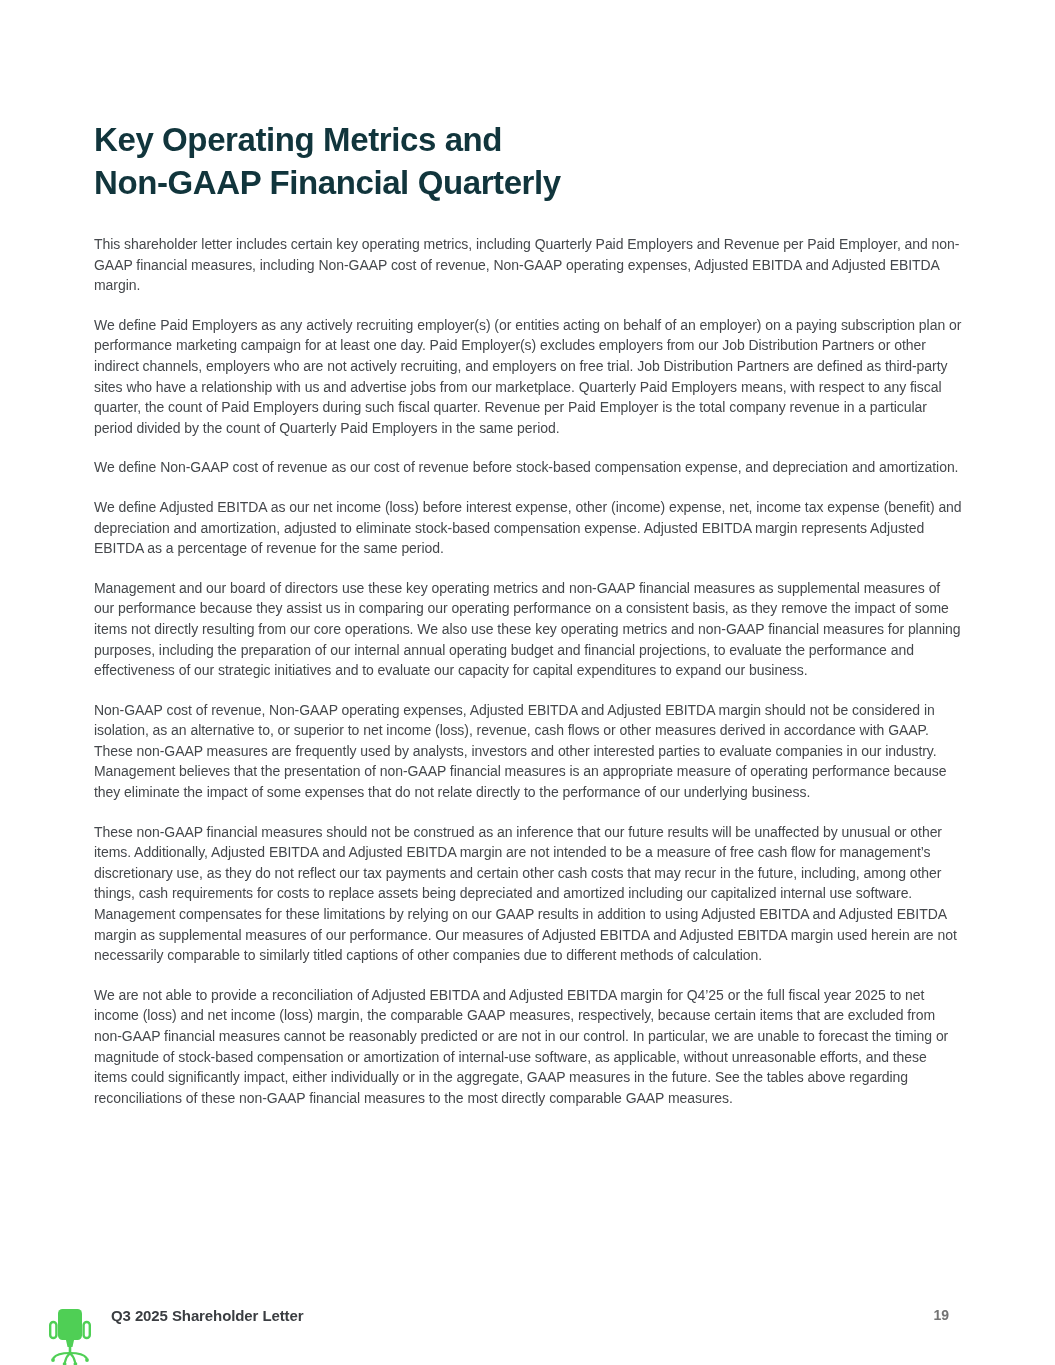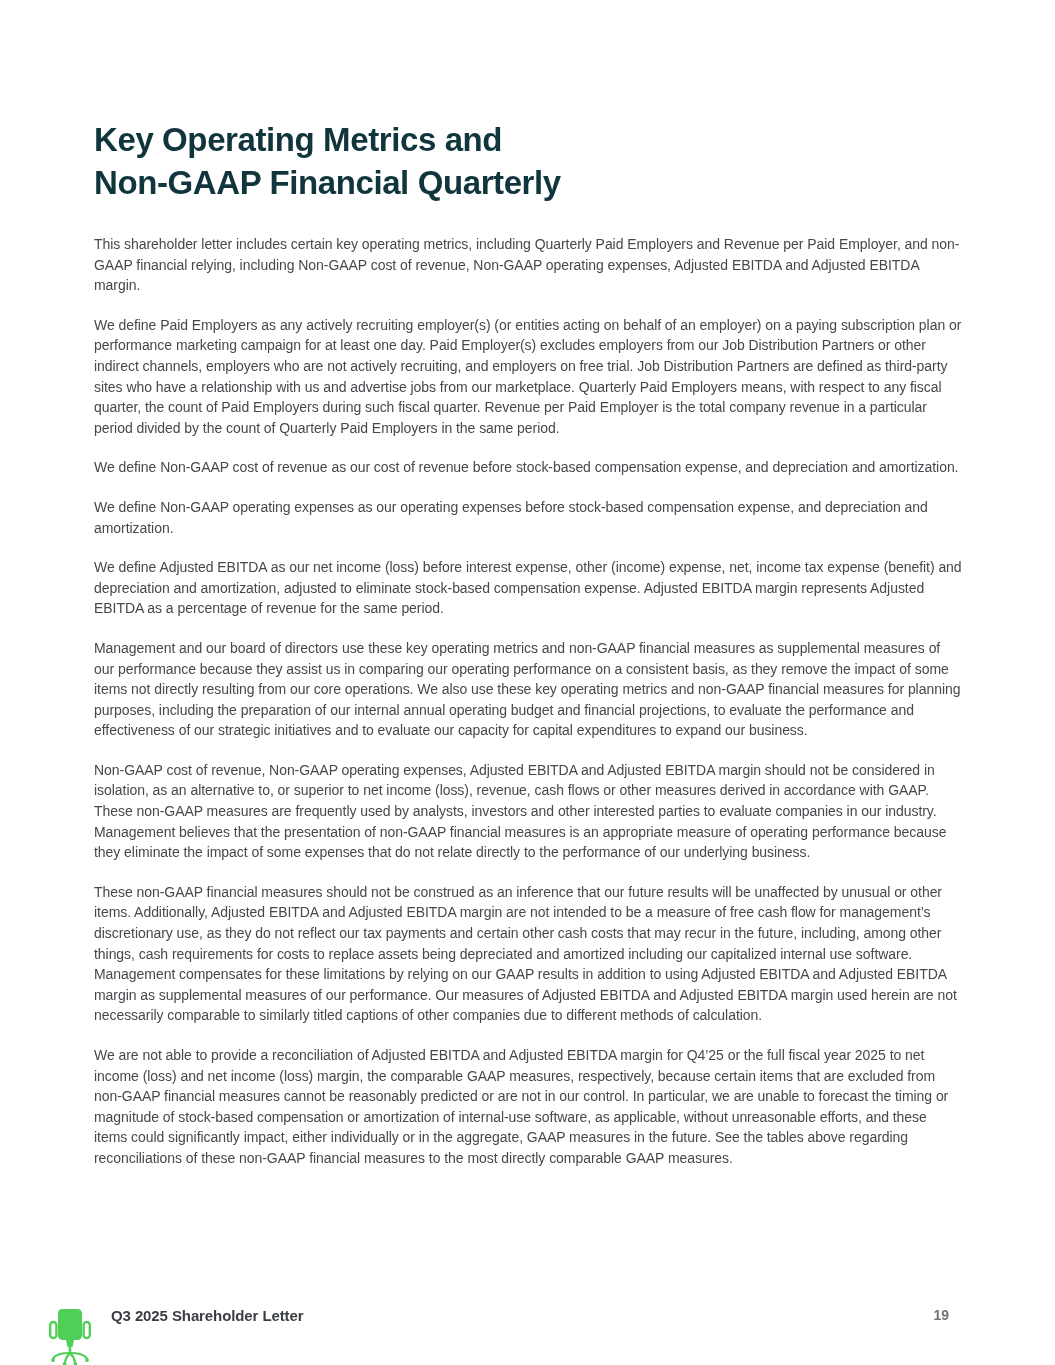--- a/index.html
+++ b/index.html
@@ -74,24 +74,23 @@
 <div class="page">
 
   <div class="content">
 
     <h1 class="title">
       <span>Key Operating Metrics and</span>
       <span>Non-GAAP Financial Quarterly</span>
     </h1>
 
     <div class="body-copy">
-      <p>This shareholder letter includes certain key operating metrics, including Quarterly Paid Employers and Revenue per Paid Employer, and non-GAAP financial relying, including Non-GAAP cost of revenue, Non-GAAP operating expenses, Adjusted EBITDA and Adjusted EBITDA margin.</p>
+      <p>This shareholder letter includes certain key operating metrics, including Quarterly Paid Employers and Revenue per Paid Employer, and non-GAAP financial measures, including Non-GAAP cost of revenue, Non-GAAP operating expenses, Adjusted EBITDA and Adjusted EBITDA margin.</p>
       <p>We define Paid Employers as any actively recruiting employer(s) (or entities acting on behalf of an employer) on a paying subscription plan or performance marketing campaign for at least one day. Paid Employer(s) excludes employers from our Job Distribution Partners or other indirect channels, employers who are not actively recruiting, and employers on free trial. Job Distribution Partners are defined as third-party sites who have a relationship with us and advertise jobs from our marketplace. Quarterly Paid Employers means, with respect to any fiscal quarter, the count of Paid Employers during such fiscal quarter. Revenue per Paid Employer is the total company revenue in a particular period divided by the count of Quarterly Paid Employers in the same period.</p>
       <p>We define Non-GAAP cost of revenue as our cost of revenue before stock-based compensation expense, and depreciation and amortization.</p>
-      <p>We define Non-GAAP operating expenses as our operating expenses before stock-based compensation expense, and depreciation and amortization.</p>
       <p>We define Adjusted EBITDA as our net income (loss) before interest expense, other (income) expense, net, income tax expense (benefit) and depreciation and amortization, adjusted to eliminate stock-based compensation expense. Adjusted EBITDA margin represents Adjusted EBITDA as a percentage of revenue for the same period.</p>
       <p>Management and our board of directors use these key operating metrics and non-GAAP financial measures as supplemental measures of our performance because they assist us in comparing our operating performance on a consistent basis, as they remove the impact of some items not directly resulting from our core operations. We also use these key operating metrics and non-GAAP financial measures for planning purposes, including the preparation of our internal annual operating budget and financial projections, to evaluate the performance and effectiveness of our strategic initiatives and to evaluate our capacity for capital expenditures to expand our business.</p>
       <p>Non-GAAP cost of revenue, Non-GAAP operating expenses, Adjusted EBITDA and Adjusted EBITDA margin should not be considered in isolation, as an alternative to, or superior to net income (loss), revenue, cash flows or other measures derived in accordance with GAAP. These non-GAAP measures are frequently used by analysts, investors and other interested parties to evaluate companies in our industry. Management believes that the presentation of non-GAAP financial measures is an appropriate measure of operating performance because they eliminate the impact of some expenses that do not relate directly to the performance of our underlying business.</p>
       <p>These non-GAAP financial measures should not be construed as an inference that our future results will be unaffected by unusual or other items. Additionally, Adjusted EBITDA and Adjusted EBITDA margin are not intended to be a measure of free cash flow for management’s discretionary use, as they do not reflect our tax payments and certain other cash costs that may recur in the future, including, among other things, cash requirements for costs to replace assets being depreciated and amortized including our capitalized internal use software. Management compensates for these limitations by relying on our GAAP results in addition to using Adjusted EBITDA and Adjusted EBITDA margin as supplemental measures of our performance. Our measures of Adjusted EBITDA and Adjusted EBITDA margin used herein are not necessarily comparable to similarly titled captions of other companies due to different methods of calculation.</p>
       <p>We are not able to provide a reconciliation of Adjusted EBITDA and Adjusted EBITDA margin for Q4’25 or the full fiscal year 2025 to net income (loss) and net income (loss) margin, the comparable GAAP measures, respectively, because certain items that are excluded from non-GAAP financial measures cannot be reasonably predicted or are not in our control. In particular, we are unable to forecast the timing or magnitude of stock-based compensation or amortization of internal-use software, as applicable, without unreasonable efforts, and these items could significantly impact, either individually or in the aggregate, GAAP measures in the future. See the tables above regarding reconciliations of these non-GAAP financial measures to the most directly comparable GAAP measures.</p>
     </div>
 
   </div>
 
   <div class="footer">

